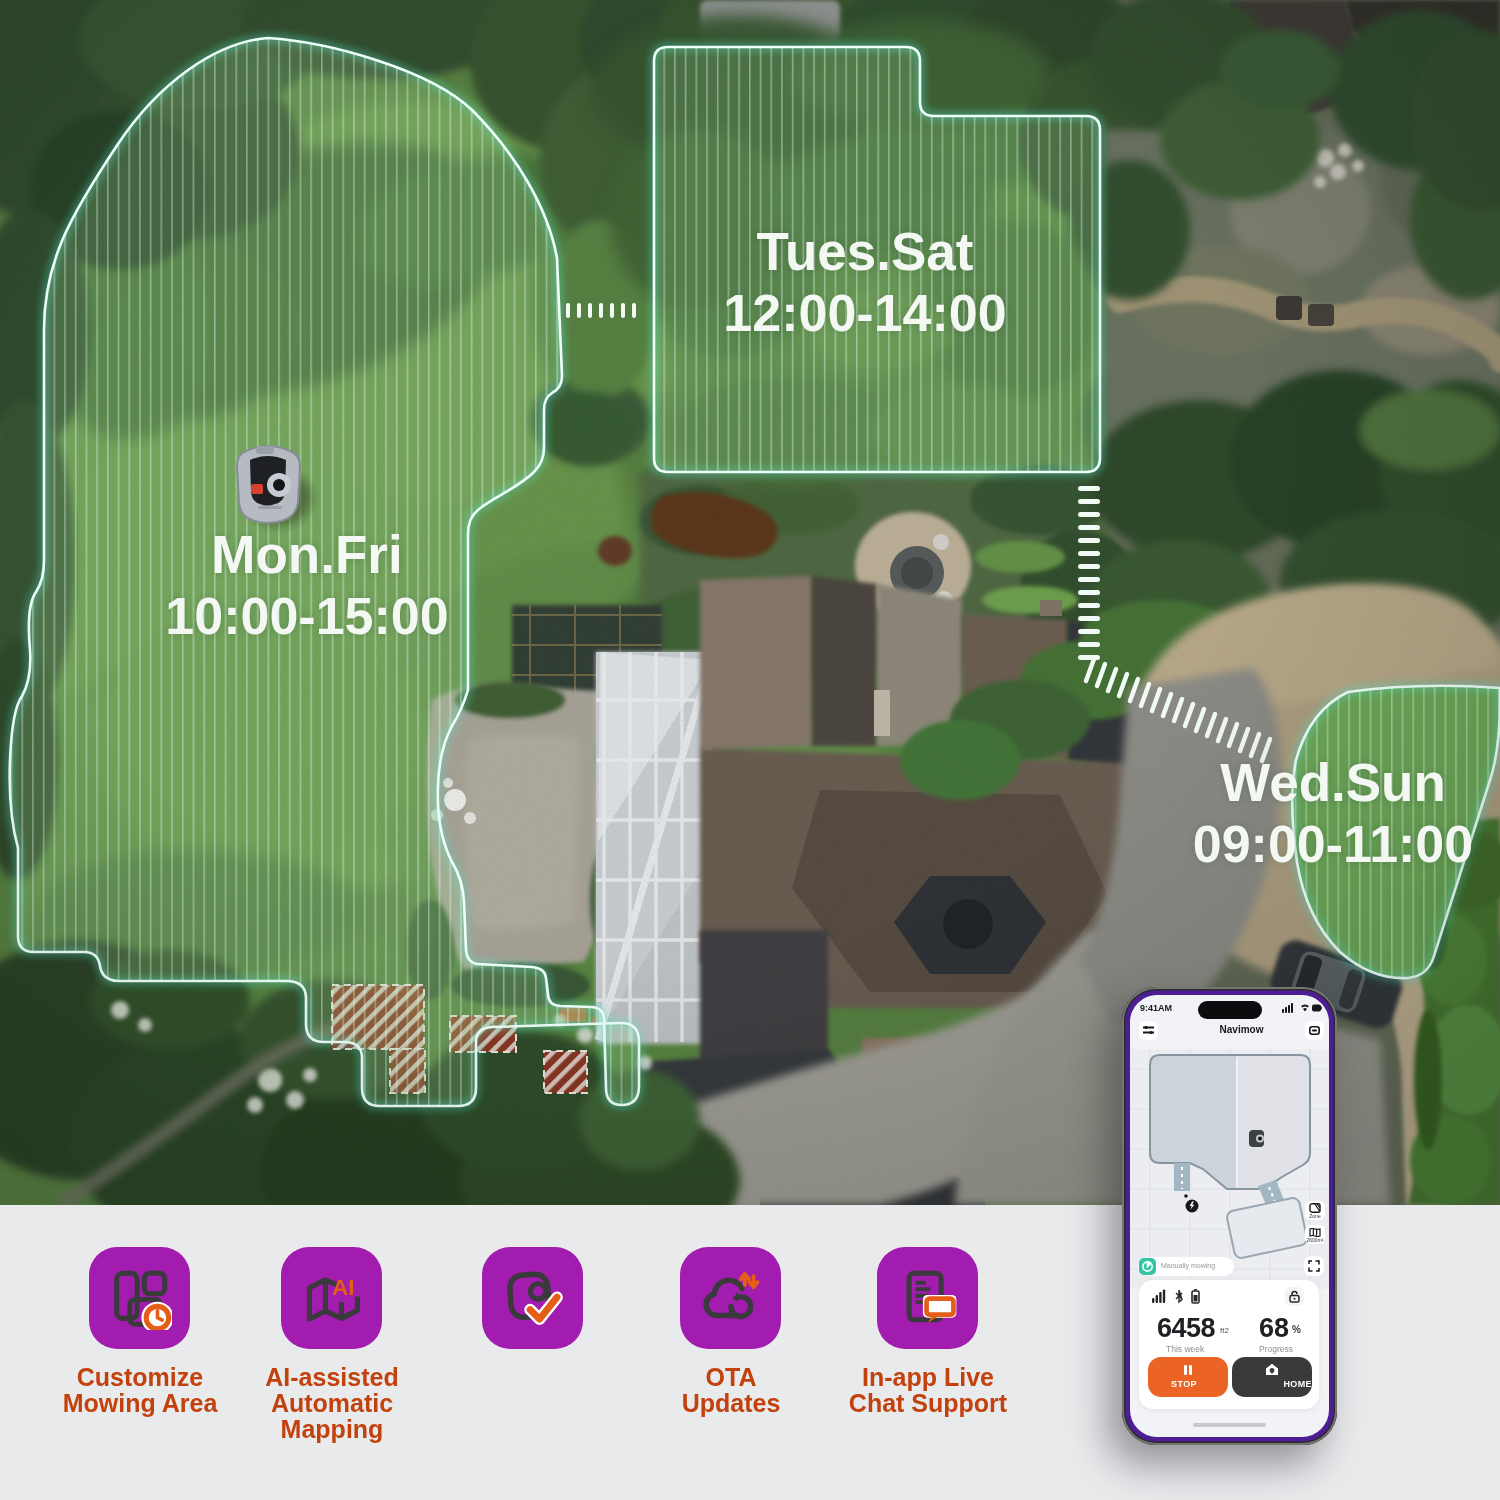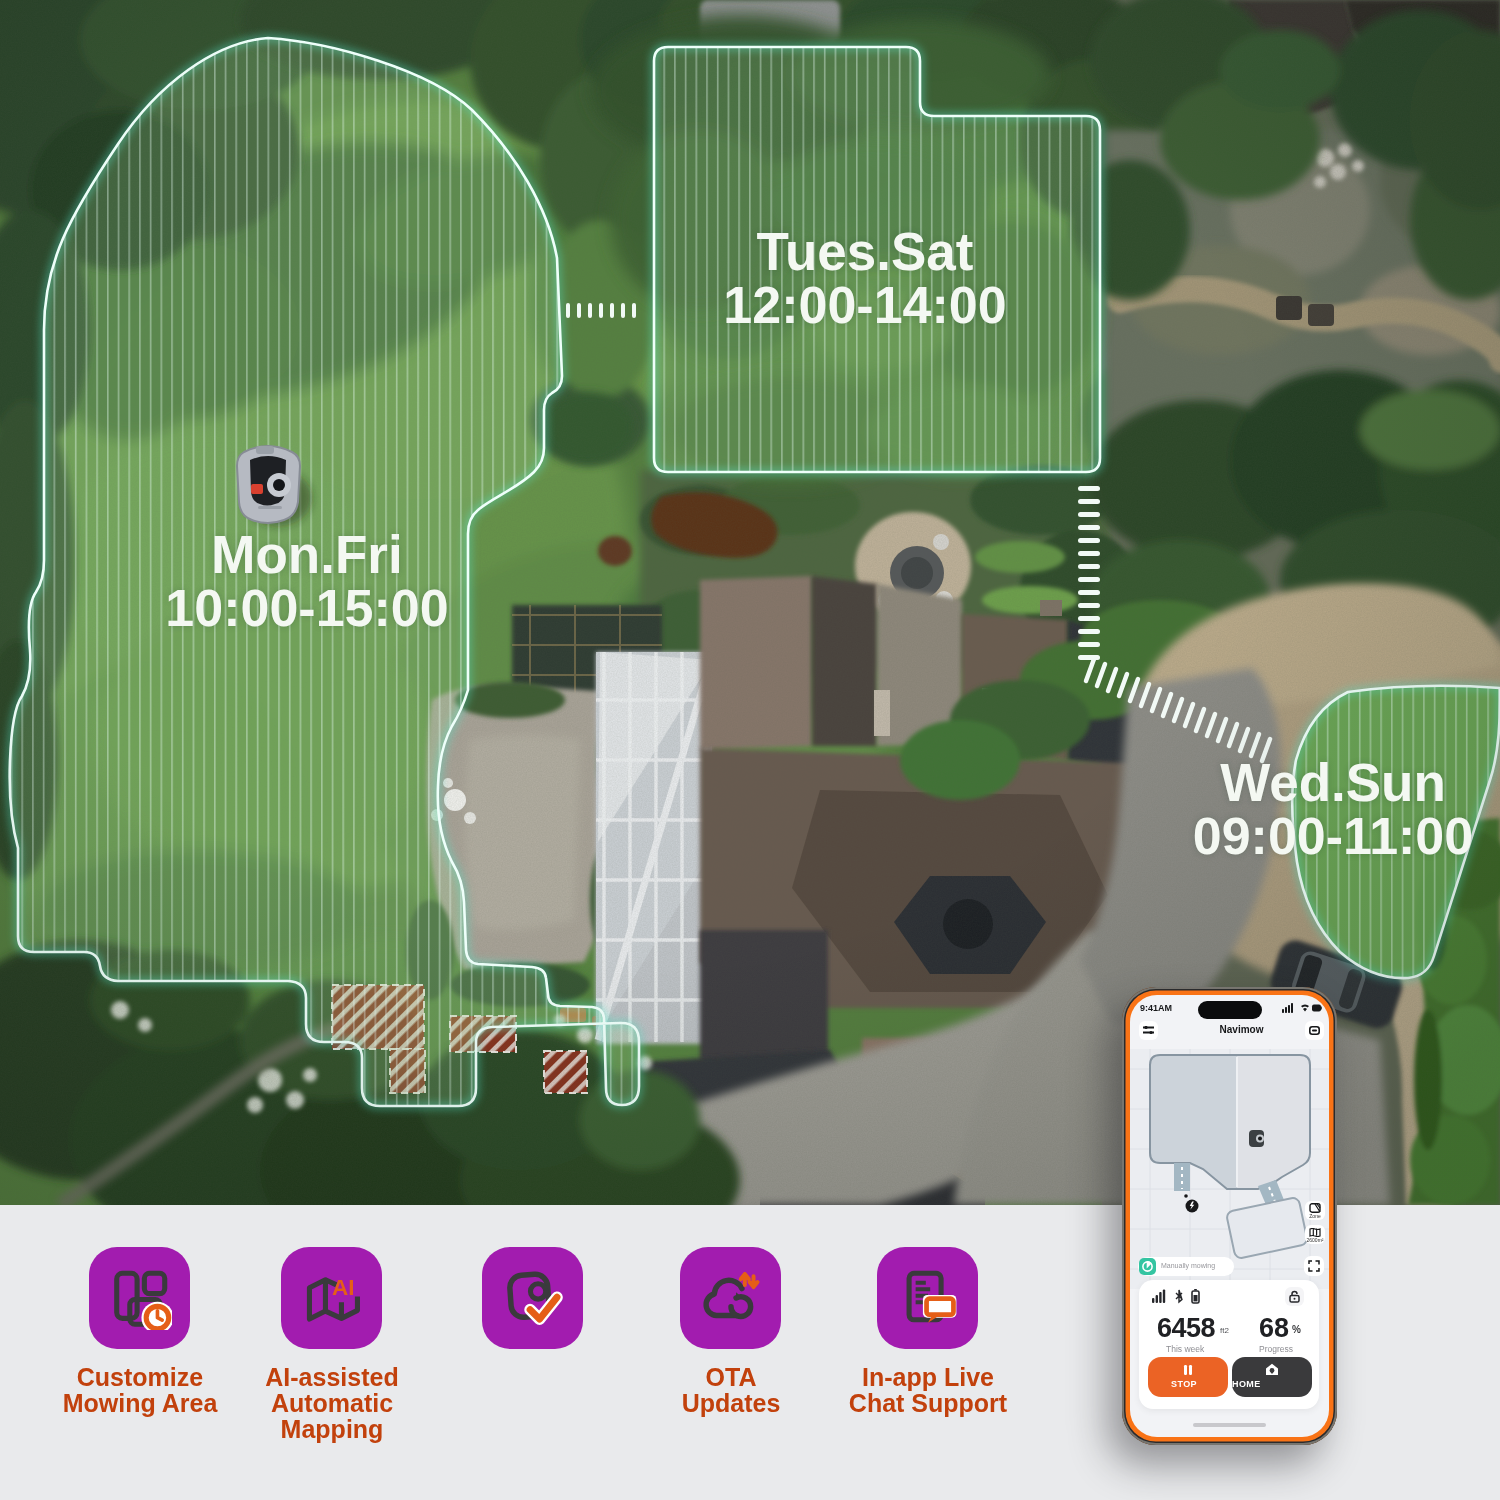--- a/index.html
+++ b/index.html
@@ -1,25 +1,25 @@
 <!DOCTYPE html>
 <html><head>
 <meta charset="utf-8">
 <style>
 html,body{margin:0;padding:0}
 #stage{position:absolute;left:0;top:0;width:1500px;height:1500px;overflow:hidden;background:#e9eaec;font-family:"Liberation Sans",sans-serif}
 #photo{position:absolute;left:0;top:0}
 .sched{position:absolute;color:#f4f8f2;font-weight:700;text-align:center;line-height:1.0;text-shadow:0 0 6px rgba(40,70,50,.25)}
 .sched .day{font-size:53px;letter-spacing:0px}
-.sched .time{font-size:52px;margin-top:1px;letter-spacing:0px}
+.sched .time{font-size:52px;margin-top:9px;letter-spacing:0px}
 .band{position:absolute;left:0;top:1205px;width:1500px;height:295px;background:#e9eaec}
 .card{position:absolute;top:1247px;width:101px;height:102px;background:#a21caf;border-radius:28px}
 .card svg{position:absolute;left:50%;top:50%;transform:translate(-50%,-50%)}
 .clabel{position:absolute;top:1364px;width:220px;text-align:center;font-size:25px;line-height:26px;font-weight:700;color:#c2410c}
-.phone{position:absolute;left:1122px;top:987px;width:215px;height:458px;border-radius:34px;background:#f97316;box-shadow:-14px 20px 38px rgba(30,30,35,.42), inset 0 0 0 2px #77756f, inset 0 0 0 3.5px #2a2b2d}
+.phone{position:absolute;left:1122px;top:987px;width:215px;height:458px;border-radius:34px;background:#4c1d95;box-shadow:-14px 20px 38px rgba(30,30,35,.42), inset 0 0 0 2px #77756f, inset 0 0 0 3.5px #2a2b2d}
 .screen{position:absolute;left:8px;top:8px;width:199px;height:442px;border-radius:27px;background:#f2f3f6;overflow:hidden}
 .screen *{position:absolute}
 </style>
 </head>
 <body>
 <div id="stage">
 <svg id="photo" width="1500" height="1205" viewBox="0 0 1500 1205">
 <defs>
 <pattern id="hatch" width="10.7" height="8" patternUnits="userSpaceOnUse">
   <rect width="10.7" height="8" fill="rgba(150,235,205,0.10)"></rect>
@@ -676,19 +676,19 @@
           <rect x="7" y="1" width="3" height="10" rx="1.2" fill="#fff"></rect>
         </svg>
 <div style="left:18px;top:384px;width:72px;text-align:center;font-size:9px;font-weight:700;color:#fff;letter-spacing:0.4px">STOP</div>
 
 <div style="left:102px;top:362px;width:80px;height:40px;background:#3a3a3c;border-radius:13px"></div>
 <svg style="left:135px;top:368px" width="14" height="13" viewBox="0 0 14 13">
           <path d="M7,0.8 L13,5.5 V12 H1 V5.5 Z" fill="#fff"></path>
           <circle cx="7" cy="7.4" r="2.4" fill="#3a3a3c"></circle>
           <rect x="6" y="7.4" width="2" height="3" fill="#3a3a3c"></rect>
         </svg>
-<div style="left:102px;top:384px;width:80px;text-align:left;font-size:9px;font-weight:700;color:#fff;letter-spacing:0.4px">HOME</div>
+<div style="left:102px;top:384px;width:80px;text-align:right;font-size:9px;font-weight:700;color:#fff;letter-spacing:0.4px">HOME</div>
 
 <div style="left:63px;top:428px;width:73px;height:4px;background:#c8c8cc;border-radius:2px"></div>
 </div>
 </div>
 
 </div>
 
 </body></html>

